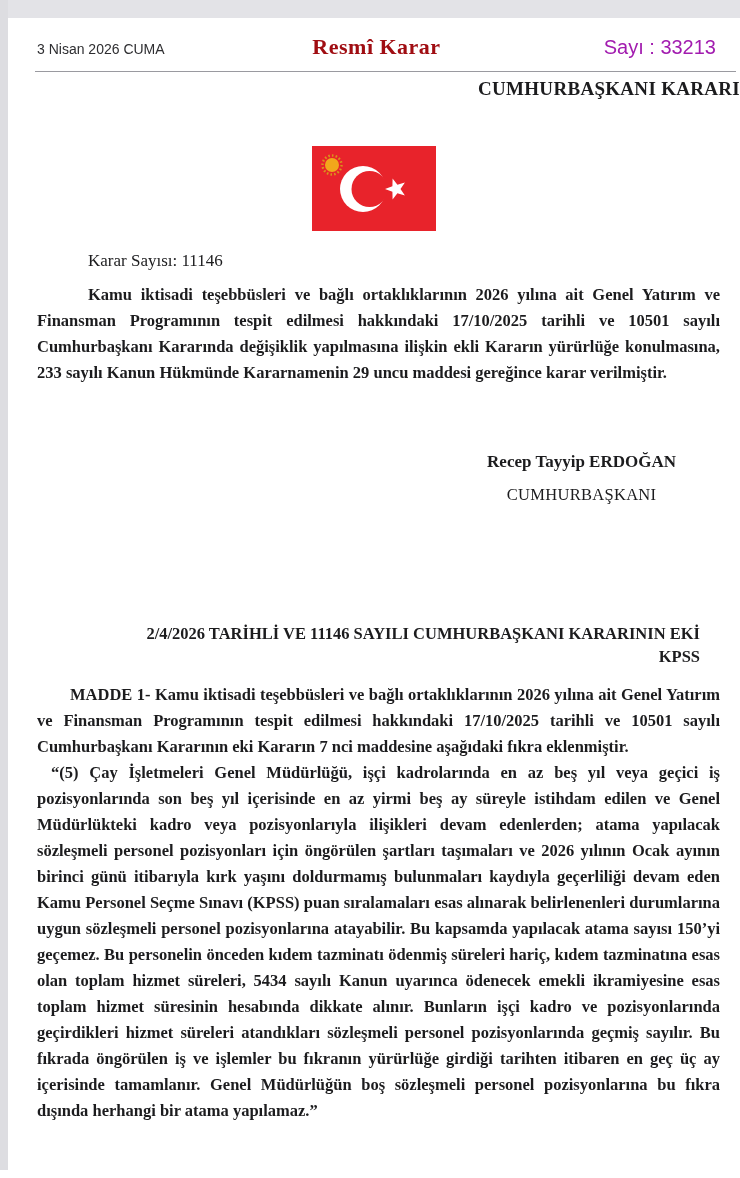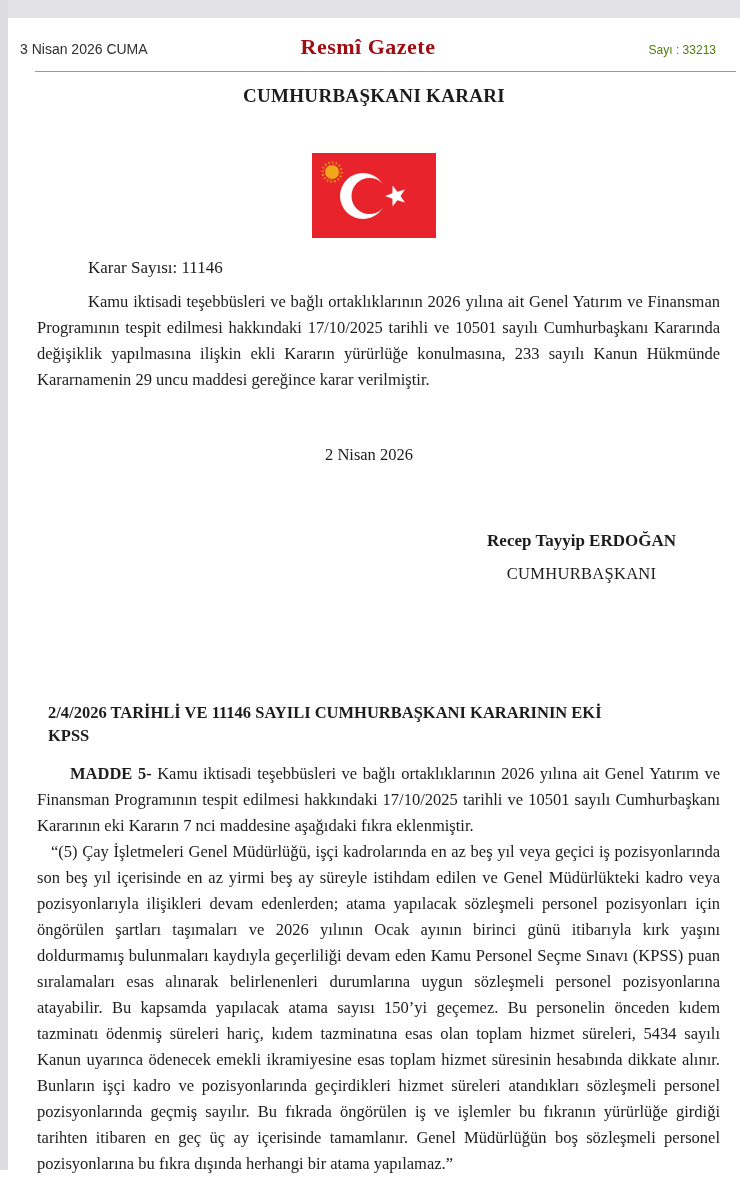--- a/index.html
+++ b/index.html
@@ -26,68 +26,69 @@
   .page {
     position: absolute;
     left: 8px; top: 18px;
     width: 732px; height: 1152px;
     background: #ffffff;
   }
   .header-row {
     display: grid;
     grid-template-columns: 1fr auto 1fr;
     align-items: baseline;
-    margin: 16px 24px 0 12px;
+    margin: 16px 24px 0 29px;
   }
   .header-date {
     font-family: "Liberation Sans", sans-serif;
     font-size: 14px;
     color: #2e2e31;
     justify-self: start;
   }
   .masthead {
     font-size: 22px;
     font-weight: bold;
     color: #a00d12;
     justify-self: center;
     letter-spacing: 0.5px;
   }
   .issue-no {
     font-family: "Liberation Sans", sans-serif;
-    font-size: 12px;
-    color: #4d7c0f;
+    font-size: 20px;
+    color: #a21caf;
     justify-self: end;
   }
   .header-divider {
     border: none;
     border-top: 1px solid #9a9aa0;
     margin: 11px 4px 0 27px;
   }
   .doc-title {
-    text-align: center;
+    text-align: right;
     font-size: 19px;
     font-weight: bold;
     letter-spacing: 0.3px;
-    margin-top: 13px;
+    margin-top: 6px;
   }
   .flag-wrap {
     width: 124px;
     margin: 46px auto 0 auto;
   }
   .flag-wrap svg { display: block; }
   .decree-number {
     font-size: 17px;
     font-weight: normal;
     margin: 20px 0 0 80px;
   }
   .body-text {
     font-size: 16.5px;
     line-height: 26px;
     text-align: justify;
     margin: 11px 20px 0 29px;
+    font-weight: bold;
   }
   .decree-body { text-indent: 51px; }
   .decree-date {
     font-size: 16.5px;
     margin: 52px 0 0 317px;
   }
   .signature {
     width: fit-content;
     margin: 66px 64px 0 auto;
     text-align: center;
@@ -96,39 +97,39 @@
     font-size: 17px;
     font-weight: bold;
   }
   .signature-title {
     font-size: 16.5px;
     margin-top: 13px;
     letter-spacing: 0.3px;
   }
   .annex-heading {
     margin: 117px 40px 0 40px;
-    text-align: left;
+    text-align: right;
     font-size: 16.5px;
     font-weight: bold;
     line-height: 23px;
   }
   .madde-1 { margin-top: 14px; text-indent: 33px; }
   .fikra-5 { margin-top: 0; text-indent: 14px; }
 </style>
 </head>
 <body>
 
 <div class="outer-strip-top"></div>
 <div class="outer-strip-left"></div>
 
 <div class="page">
 
   <div class="header-row">
     <span class="header-date">3 Nisan 2026 CUMA</span>
-    <span class="masthead">Resmî Gazete</span>
+    <span class="masthead">Resmî Karar</span>
     <span class="issue-no">Sayı : 33213</span>
   </div>
 
   <hr class="header-divider">
 
   <div class="doc-title">CUMHURBAŞKANI KARARI</div>
 
   <div class="flag-wrap">
     <svg width="124" height="85" viewBox="0 0 124 85" xmlns="http://www.w3.org/2000/svg">
       <rect x="0" y="0" width="124" height="85" fill="#e8232b"></rect>
@@ -141,29 +142,28 @@
         <circle cx="57.5" cy="43" r="18" fill="#e8232b"></circle>
       </g>
       <polygon fill="#ffffff" points="73,43 80.4,40.3 80.6,32.5 85.4,38.7 92.9,36.5 88.5,43 92.9,49.5 85.4,47.3 80.6,53.5 80.4,45.7"></polygon>
     </svg>
   </div>
 
   <div class="decree-number">Karar Sayısı: 11146</div>
 
   <p class="body-text decree-body">Kamu iktisadi teşebbüsleri ve bağlı ortaklıklarının 2026 yılına ait Genel Yatırım ve Finansman Programının tespit edilmesi hakkındaki 17/10/2025 tarihli ve 10501 sayılı Cumhurbaşkanı Kararında değişiklik yapılmasına ilişkin ekli Kararın yürürlüğe konulmasına, 233 sayılı Kanun Hükmünde Kararnamenin 29 uncu maddesi gereğince karar verilmiştir.</p>
 
-  <div class="decree-date">2 Nisan 2026</div>
 
   <div class="signature">
     <div class="signature-name">Recep Tayyip ERDOĞAN</div>
     <div class="signature-title">CUMHURBAŞKANI</div>
   </div>
 
   <div class="annex-heading">
     <div>2/4/2026 TARİHLİ VE 11146 SAYILI CUMHURBAŞKANI KARARININ EKİ</div>
     <div>KPSS</div>
   </div>
 
-  <p class="body-text madde-1"><b>MADDE 5-</b><span> Kamu iktisadi teşebbüsleri ve bağlı ortaklıklarının 2026 yılına ait Genel Yatırım ve Finansman Programının tespit edilmesi hakkındaki 17/10/2025 tarihli ve 10501 sayılı Cumhurbaşkanı Kararının eki Kararın 7 nci maddesine aşağıdaki fıkra eklenmiştir.</span></p>
+  <p class="body-text madde-1"><b>MADDE 1-</b><span> Kamu iktisadi teşebbüsleri ve bağlı ortaklıklarının 2026 yılına ait Genel Yatırım ve Finansman Programının tespit edilmesi hakkındaki 17/10/2025 tarihli ve 10501 sayılı Cumhurbaşkanı Kararının eki Kararın 7 nci maddesine aşağıdaki fıkra eklenmiştir.</span></p>
 
   <p class="body-text fikra-5">“(5) Çay İşletmeleri Genel Müdürlüğü, işçi kadrolarında en az beş yıl veya geçici iş pozisyonlarında son beş yıl içerisinde en az yirmi beş ay süreyle istihdam edilen ve Genel Müdürlükteki kadro veya pozisyonlarıyla ilişikleri devam edenlerden; atama yapılacak sözleşmeli personel pozisyonları için öngörülen şartları taşımaları ve 2026 yılının Ocak ayının birinci günü itibarıyla kırk yaşını doldurmamış bulunmaları kaydıyla geçerliliği devam eden Kamu Personel Seçme Sınavı (KPSS) puan sıralamaları esas alınarak belirlenenleri durumlarına uygun sözleşmeli personel pozisyonlarına atayabilir. Bu kapsamda yapılacak atama sayısı 150’yi geçemez. Bu personelin önceden kıdem tazminatı ödenmiş süreleri hariç, kıdem tazminatına esas olan toplam hizmet süreleri, 5434 sayılı Kanun uyarınca ödenecek emekli ikramiyesine esas toplam hizmet süresinin hesabında dikkate alınır. Bunların işçi kadro ve pozisyonlarında geçirdikleri hizmet süreleri atandıkları sözleşmeli personel pozisyonlarında geçmiş sayılır. Bu fıkrada öngörülen iş ve işlemler bu fıkranın yürürlüğe girdiği tarihten itibaren en geç üç ay içerisinde tamamlanır. Genel Müdürlüğün boş sözleşmeli personel pozisyonlarına bu fıkra dışında herhangi bir atama yapılamaz.”</p>
 
 </div>
 
 </body></html>

